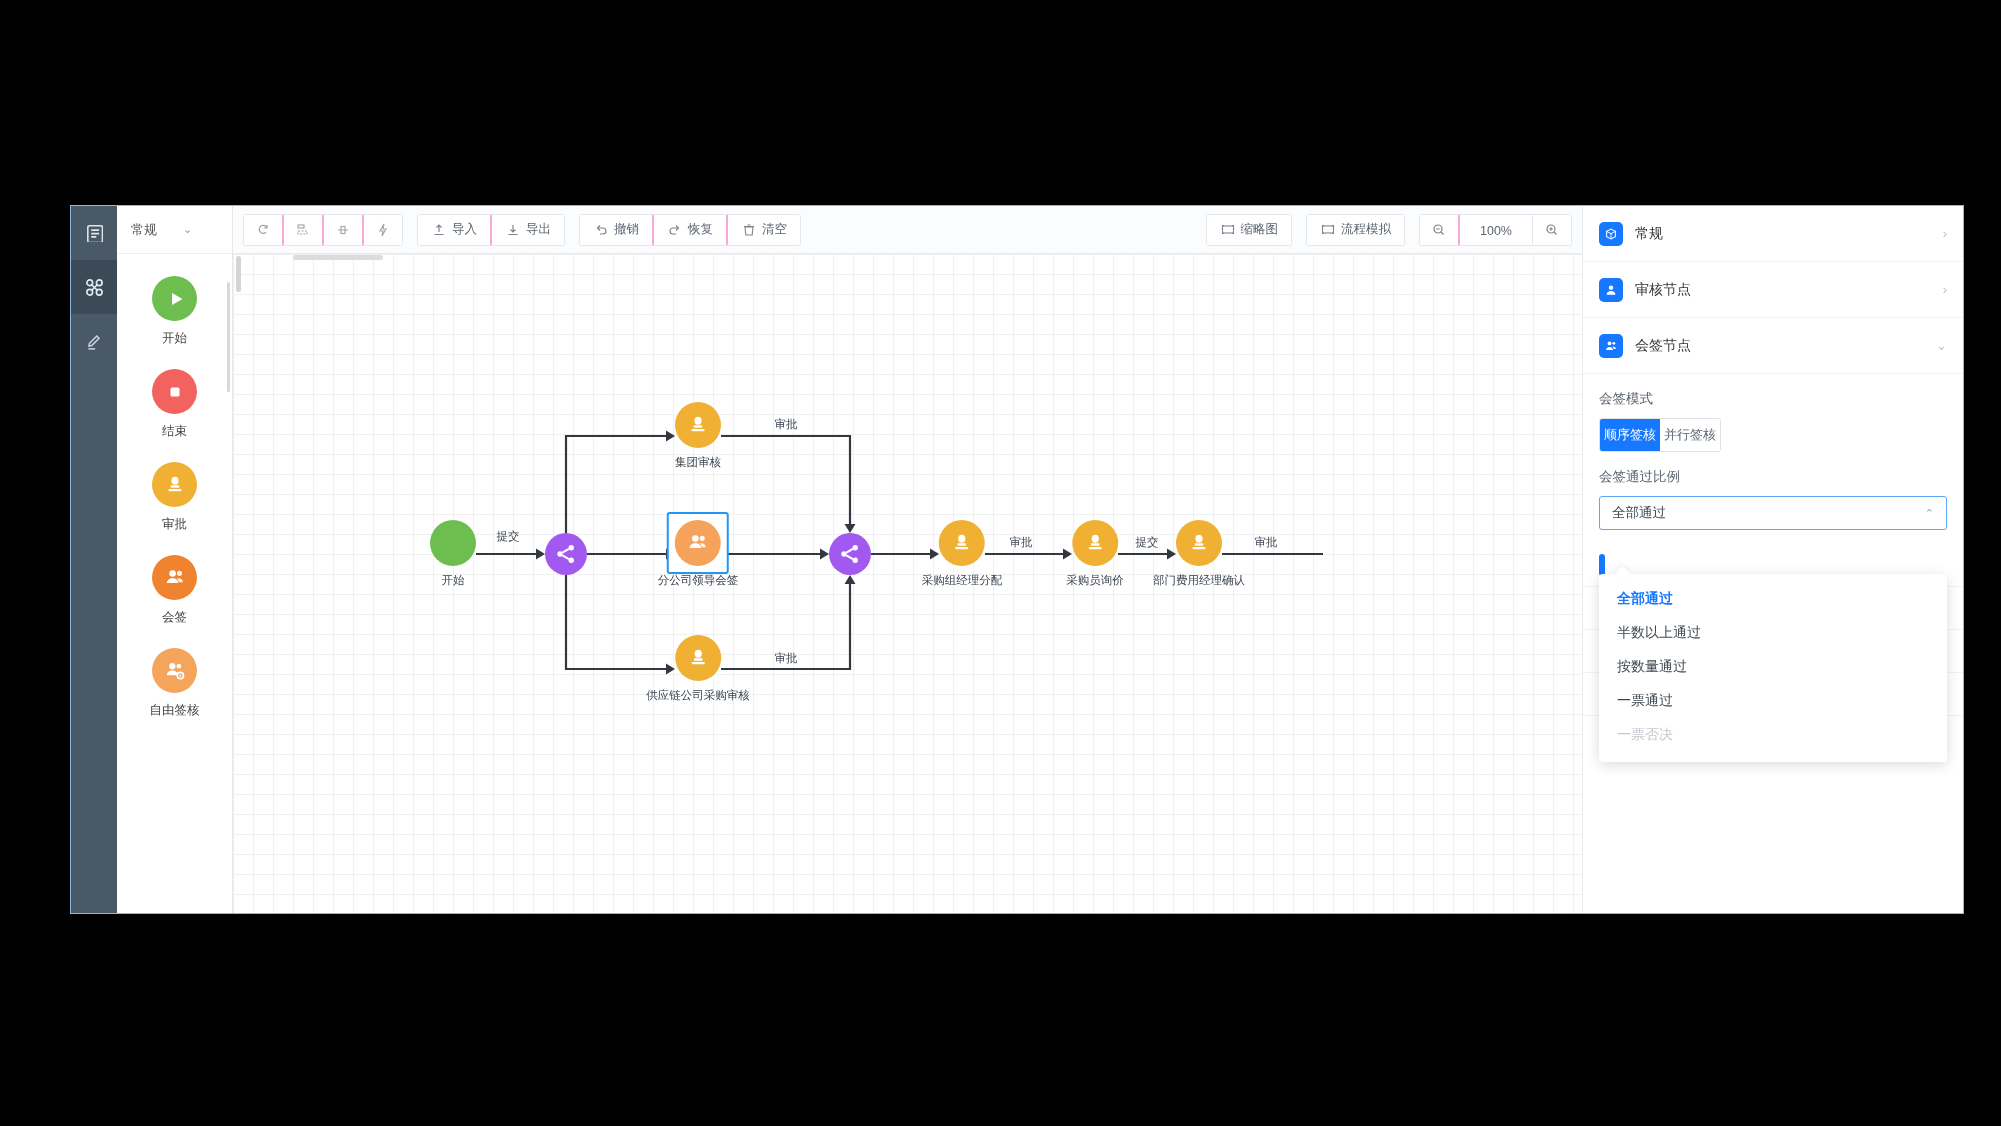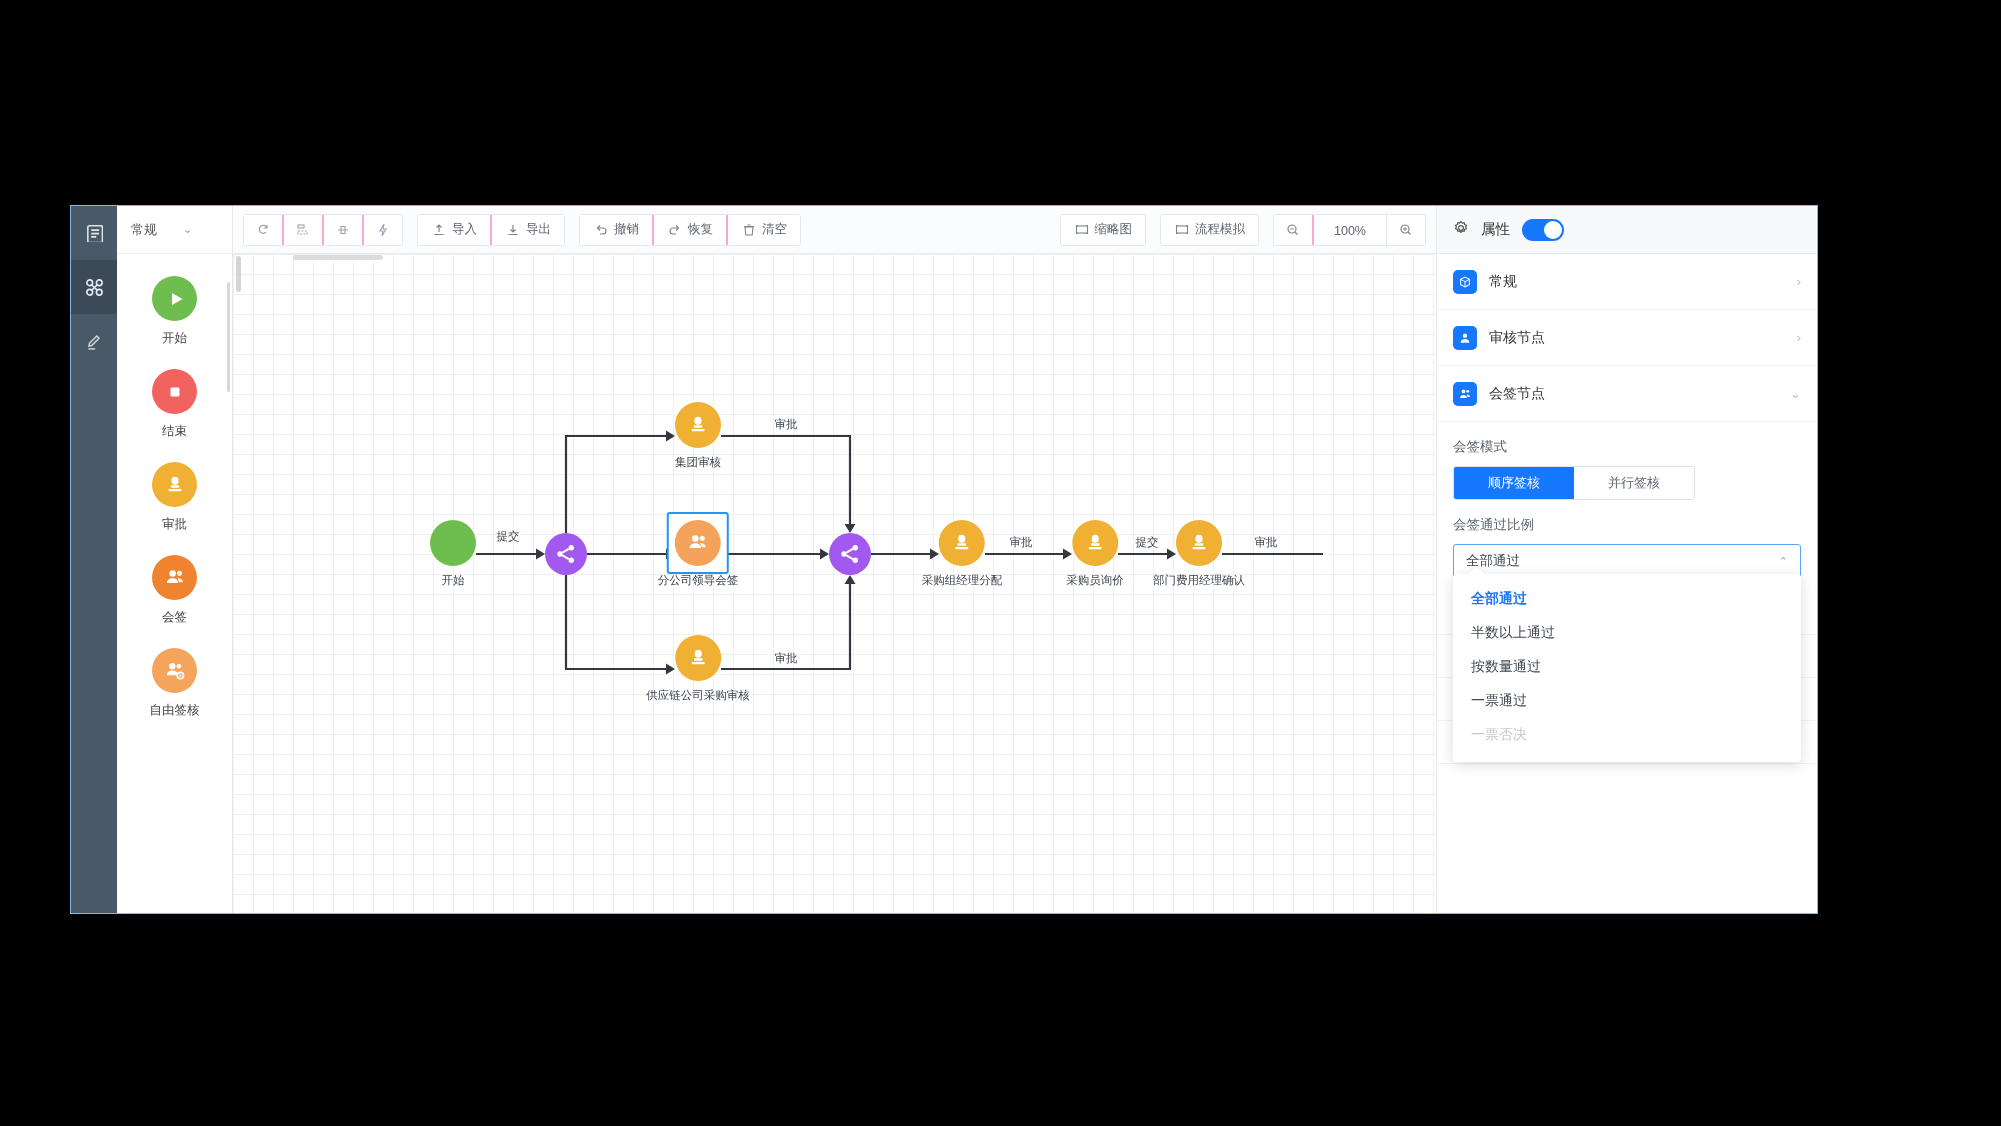--- a/index.html
+++ b/index.html
@@ -1,20 +1,20 @@
 <!DOCTYPE html>
 <html><head>
 <meta charset="utf-8">
 <style>
   html,body{margin:0;padding:0;background:#000;}
   body{width:2001px;height:1126px;position:relative;overflow:hidden;
        font-family:"Liberation Sans","DejaVu Sans",sans-serif;}
 
   
-  #app-window{position:absolute;left:70px;top:205px;width:1748px;height:709px;
+  #app-window{position:absolute;left:70px;top:205px;width:1894px;height:709px;
       background:#fff;border:1px solid #8cb8e0;box-sizing:border-box;display:flex;overflow:hidden;}
 
   
   .rail{width:46px;background:#4a5968;flex:0 0 46px;display:flex;flex-direction:column;align-items:stretch;}
   .rail-item{height:54px;display:flex;align-items:center;justify-content:center;cursor:pointer;}
   .rail-item.active{background:#3c4a58;}
   .rail-item svg{display:block;}
 
   
   .palette{width:115px;flex:0 0 115px;background:#fff;border-right:1px solid #e8e8e8;display:flex;flex-direction:column;}
@@ -69,21 +69,21 @@
   .toggle{width:42px;height:22px;border-radius:11px;background:#1677ff;position:relative;cursor:pointer;}
   .toggle .knob{position:absolute;right:2px;top:2px;width:18px;height:18px;border-radius:50%;background:#fff;}
   .prow{height:56px;display:flex;align-items:center;gap:12px;padding:0 16px;box-sizing:border-box;
       border-bottom:1px solid #f0f2f5;cursor:pointer;}
   .pico{width:24px;height:24px;border-radius:5px;background:#1677ff;display:flex;align-items:center;justify-content:center;flex:0 0 24px;}
   .prow-label{flex:1;font-size:14px;color:#333;}
   .prow-arrow{color:#b9bfc9;font-size:13px;}
   .psection{padding:16px 16px 0;}
   .plabel{font-size:13.5px;color:#5c6570;margin-bottom:10px;}
   .seg{display:inline-flex;border:1px solid #dfe3e8;border-radius:3px;overflow:hidden;}
-  .seg div{padding:7px 34px;font-size:13px;color:#5c6570;background:#fff;cursor:pointer;}
+  .seg div{padding:7px 4px;font-size:13px;color:#5c6570;background:#fff;cursor:pointer;}
   .seg div.on{background:#1677ff;color:#fff;}
   .select{height:34px;border:1px solid #5aa7f5;border-radius:3px;display:flex;align-items:center;
       padding:0 12px;box-sizing:border-box;font-size:13.5px;color:#404a55;justify-content:space-between;cursor:pointer;}
   .select .caret{color:#9aa3ad;font-size:11px;}
   .ghost-row{height:42px;display:flex;align-items:center;padding:0 16px;border-bottom:1px solid #f0f2f5;}
   .ghost-ico{width:6px;height:22px;border-radius:3px;background:#1677ff;}
 
   .dropdown{position:absolute;left:16px;top:368px;width:348px;background:#fff;border-radius:4px;
       box-shadow:0 3px 14px rgba(0,0,0,.14);padding:8px 0 10px;z-index:40;}
   .dropdown:before{content:"";position:absolute;top:-6px;left:18px;width:11px;height:11px;background:#fff;
@@ -431,32 +431,20 @@
           <div class="edge-label" style="left: 553px; top: 170px;">审批</div>
           <div class="edge-label" style="left: 553px; top: 404px;">审批</div>
           <div class="edge-label" style="left: 788px; top: 288px;">审批</div>
           <div class="edge-label" style="left: 914px; top: 288px;">提交</div>
           <div class="edge-label" style="left: 1033px; top: 288px;">审批</div>
         </div>
     </div>
   </div>
 
   <div class="props">
-    <div class="props-head">
-      <span>
-        <svg width="16" height="16" viewBox="0 0 16 16" fill="none" stroke="#555" stroke-width="1.2">
-          <circle cx="8" cy="8" r="2.4"></circle>
-          <path d="M8 1.6 L9.3 3 L11.2 2.6 L11.6 4.5 L13.4 5.3 L12.6 7 L13.4 8.7 L11.6 9.5 L11.2 11.4 L9.3 11 L8 12.4 L6.7 11 L4.8 11.4 L4.4 9.5 L2.6 8.7 L3.4 7 L2.6 5.3 L4.4 4.5 L4.8 2.6 L6.7 3 Z"></path>
-        </svg>
-      </span>
-      <span class="props-title">属性</span>
-      <span class="toggle">
-          <span class="knob"></span>
-        </span>
-    </div>
 
     <div id="prow-container">
         <div class="prow">
           <span class="pico">
             <svg width="14" height="14" viewBox="0 0 16 16">
               <path d="M8 2.4 13 5v6l-5 2.6L3 11V5z" fill="none" stroke="#fff" stroke-width="1.2"></path>
               <path d="M8 7.6 13 5M8 7.6 3 5M8 7.6v6" stroke="#fff" stroke-width="1.1"></path>
             </svg>
           </span>
           <span class="prow-label">常规</span>

